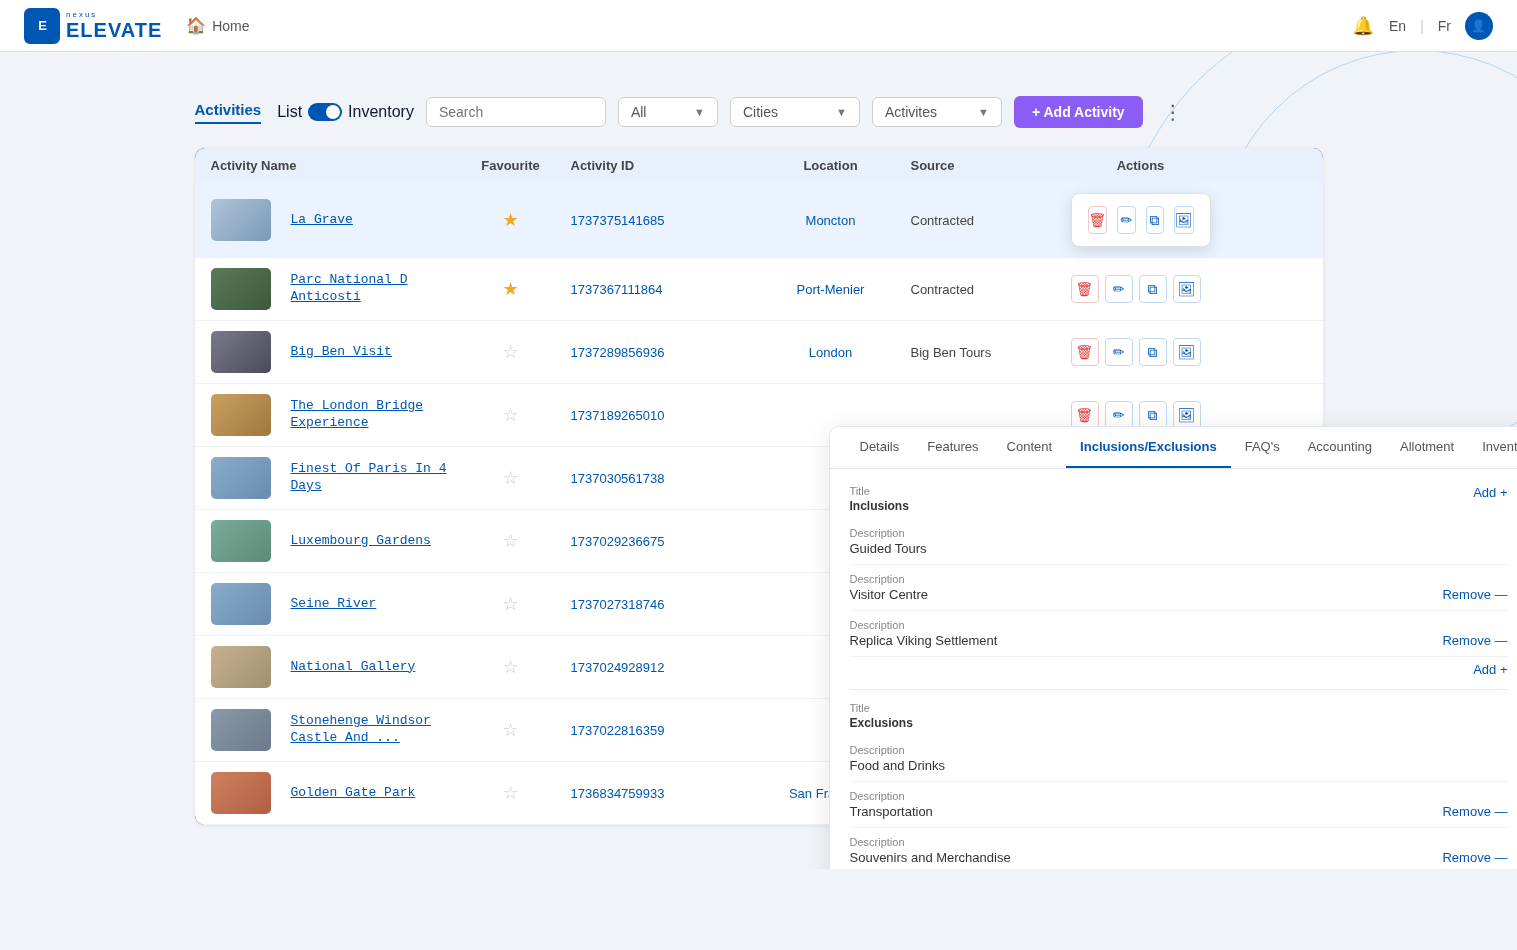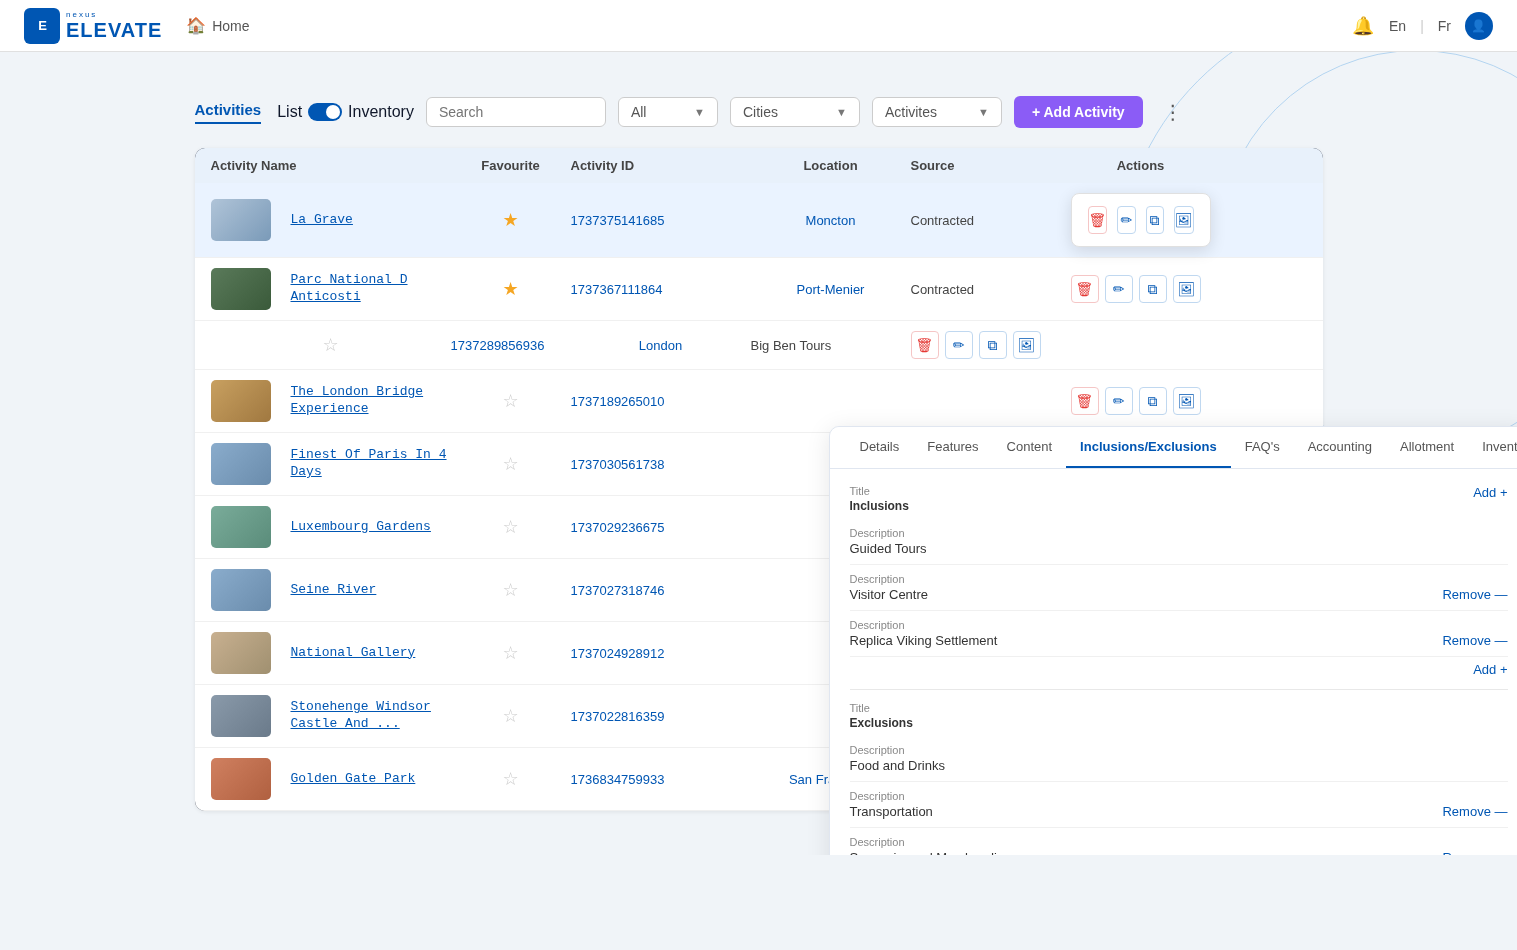--- a/index.html
+++ b/index.html
@@ -193,20 +193,24 @@
       <div><span class="source">Contracted</span></div>
       <div class="col-actions">
         <div class="action-icon delete">🗑</div>
         <div class="action-icon">✏</div>
         <div class="action-icon">⧉</div>
         <div class="action-icon">🖼</div>
       </div>
     </div>
 
     <div class="table-row">
+      <div class="activity-cell">
+        <div class="activity-img-placeholder img-bigben"></div>
+        <span class="activity-name">Big Ben Visit</span>
+      </div>
       <div style="text-align:center;"><span class="star empty">☆</span></div>
       <div><span class="activity-id">1737289856936</span></div>
       <div style="text-align:center;"><span class="location">London</span></div>
       <div><span class="source">Big Ben Tours</span></div>
       <div class="col-actions">
         <div class="action-icon delete">🗑</div>
         <div class="action-icon">✏</div>
         <div class="action-icon">⧉</div>
         <div class="action-icon">🖼</div>
       </div>

